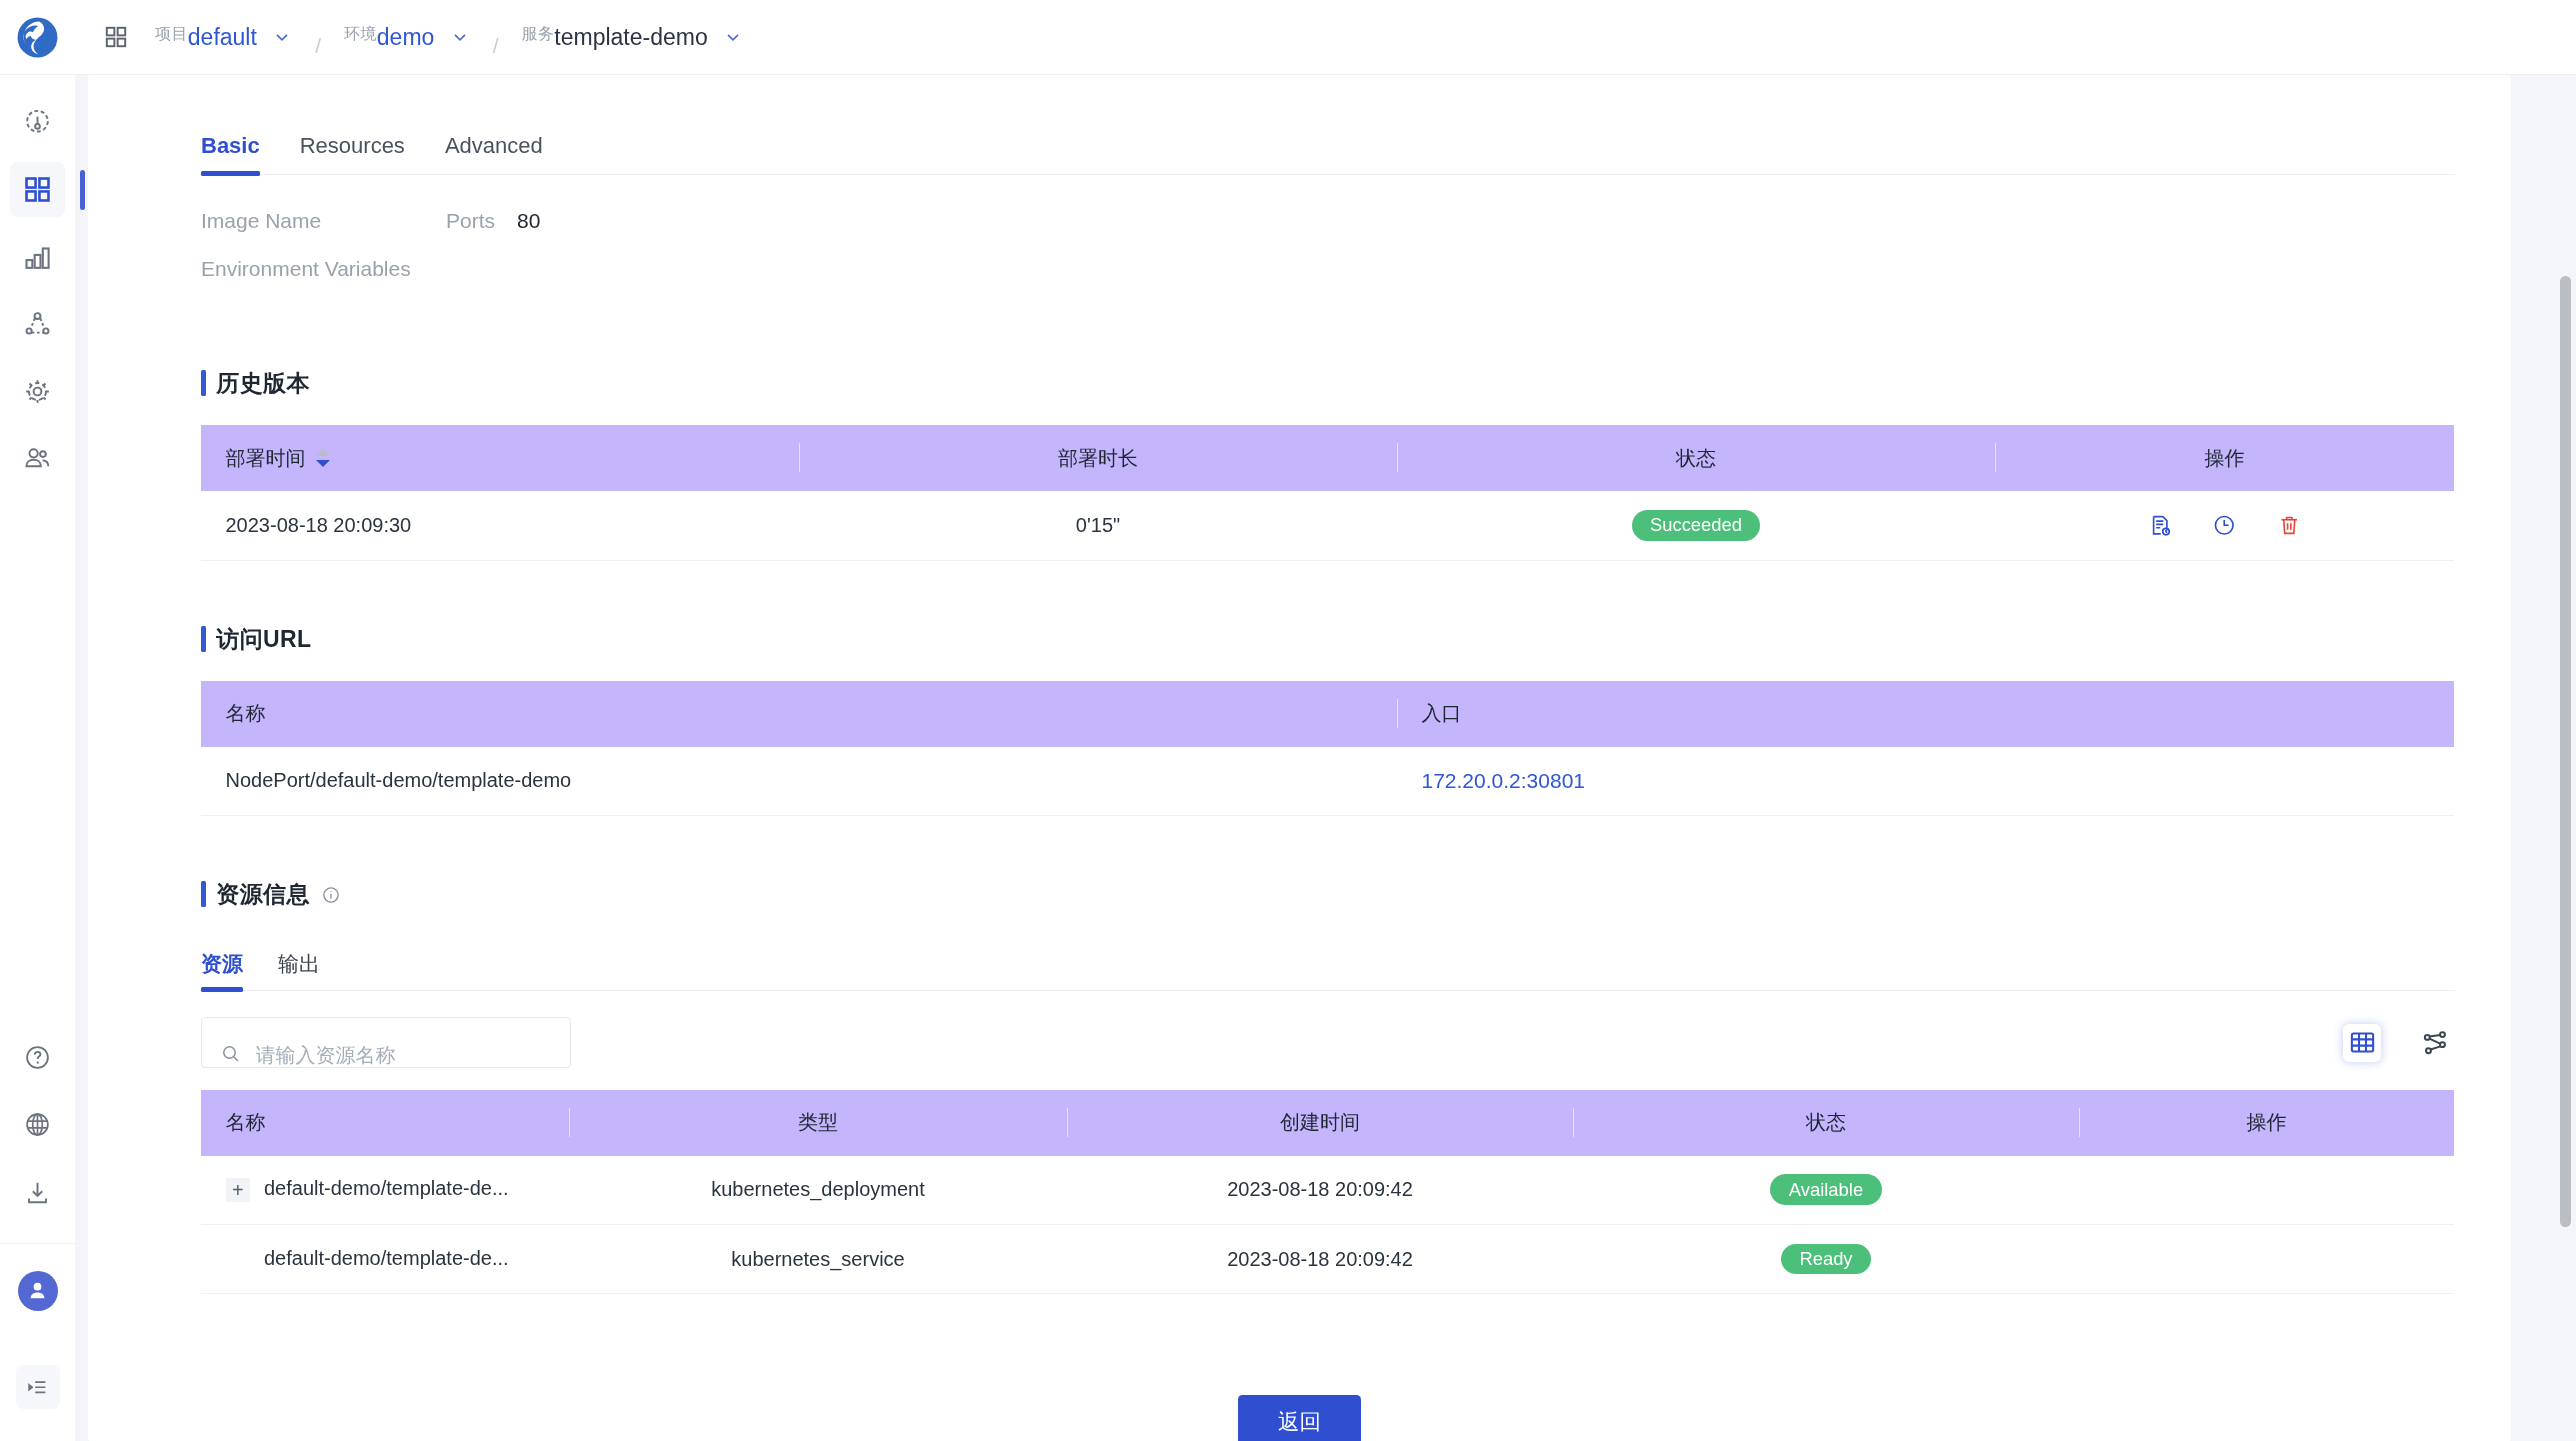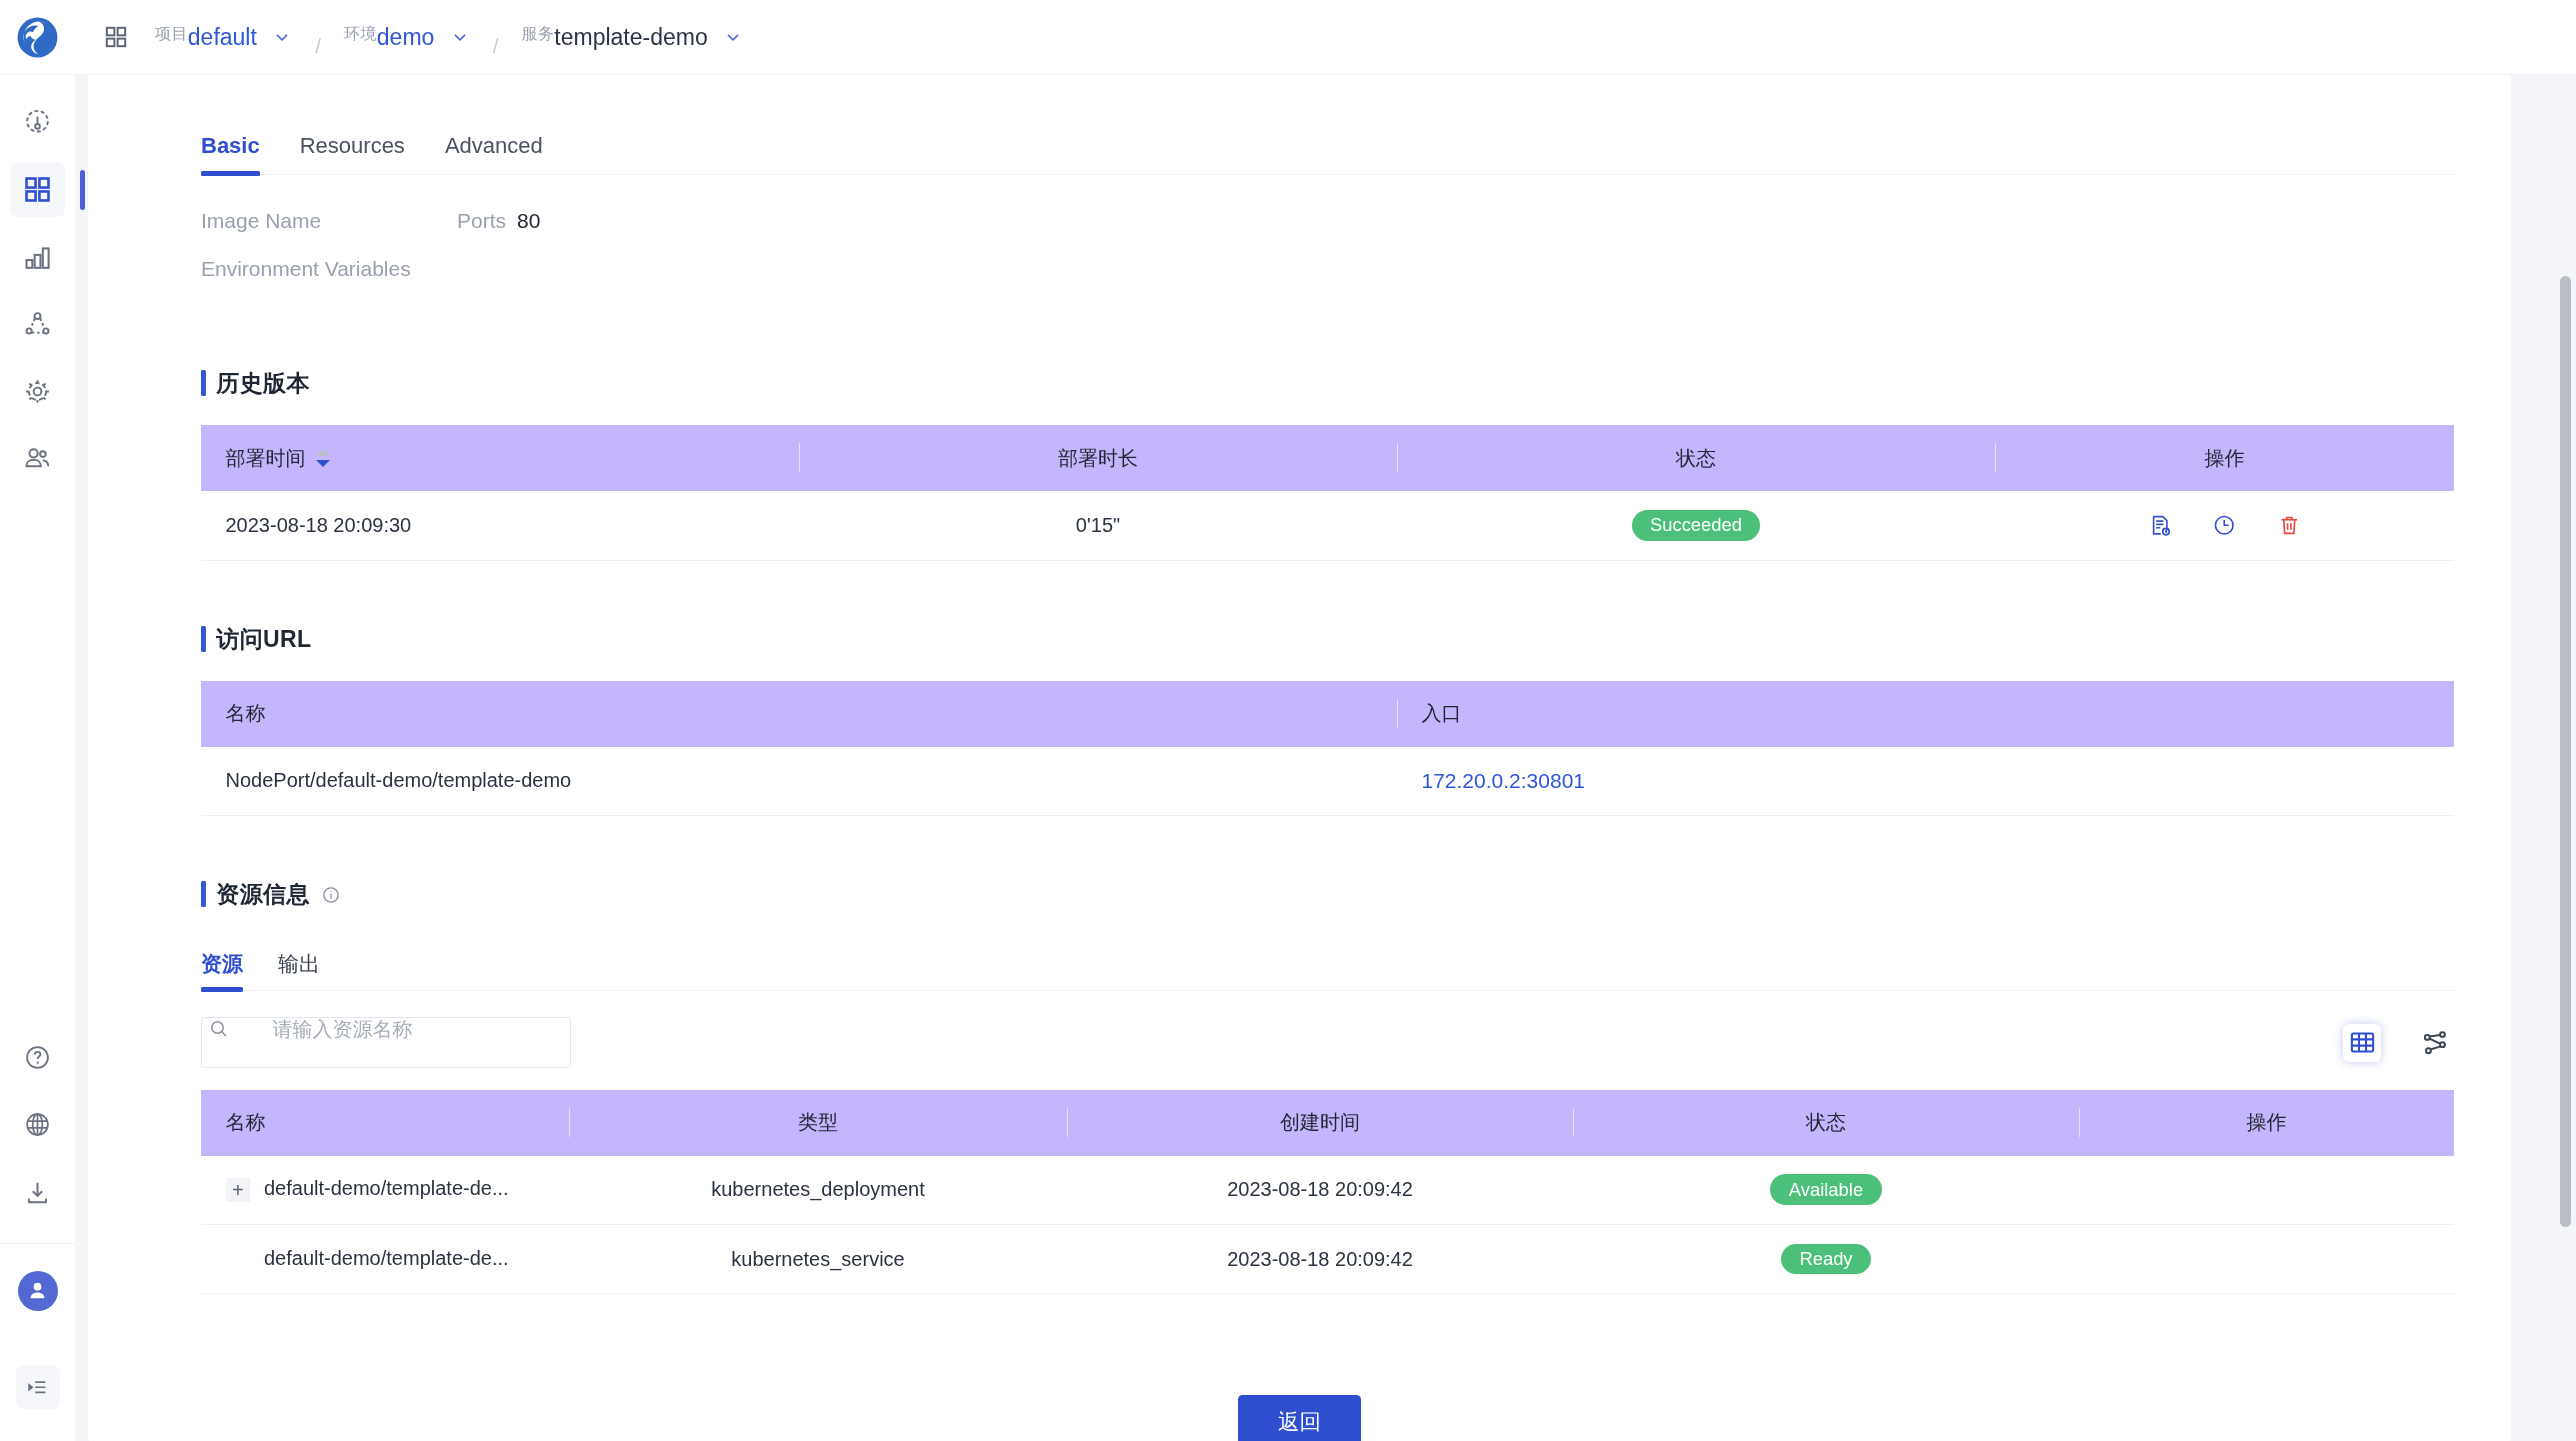--- a/index.html
+++ b/index.html
@@ -85,21 +85,21 @@
     background:#2f4fd0; border-radius: 1.5px;
   }
 
   
   .fields { margin-top: 34px; margin-left: 113px; margin-right: 57px; }
   .field-row { display: flex; align-items: baseline; height: 48px; }
   .f-label { font-size: 21px; color: #9aa1ae; }
   .f-value { font-size: 21px; color: #222831; }
   .col-img-label { width: 245px; }
   .col-img-value { width: 705px; }
-  .col-ports-label { width: 71px; text-align: center; }
+  .col-ports-label { width: 71px; }
 
   
   .sec-head {
     display: flex; align-items: center;
     margin-left: 113px; margin-top: 63px; margin-bottom: 26px;
     position: relative; padding-left: 15.3px;
   }
   .sec-head::before {
     content:""; position:absolute; left:0; top: 2.3px;
     width: 5.4px; height: 26px; background: #3358d4; border-radius: 1.5px;
@@ -150,21 +150,21 @@
     content:""; position:absolute; left:0; bottom:-1.5px; width:100%; height:4.6px; background:#2f4fd0; border-radius:1.5px;
   }
 
   
   .toolrow {
     display: flex; align-items: center; justify-content: space-between;
     margin-left: 113px; margin-right: 57px; margin-top: 26px; margin-bottom: 21.5px;
   }
   .search-box {
     width: 370px; height: 51px; border: 0.8px solid #e3e7ee; border-radius: 4.6px;
-    display: flex; align-items: flex-start; padding: 0 6px; background:#fff;gap:29px;
+    display: flex; align-items: flex-end; padding: 0 18px; background:#fff;
   }
   .search-box input {
     border: none; outline: none; font-size: 20px; color: #3a424f; margin-left: 14px;
     width: 100%; font-family: "Liberation Sans", sans-serif; background: transparent;
   }
   .search-box input::placeholder { color: #a6adb9; }
   .view-toggles { display: flex; align-items: center; gap: 35px; }
   .vt { width: 38px; height: 38px; display:flex; align-items:center; justify-content:center; border-radius:6.1px; cursor:pointer;}
   .vt.active { box-shadow: 0 0 9.2px rgba(47,79,208,.30); background:#fff; }
 

